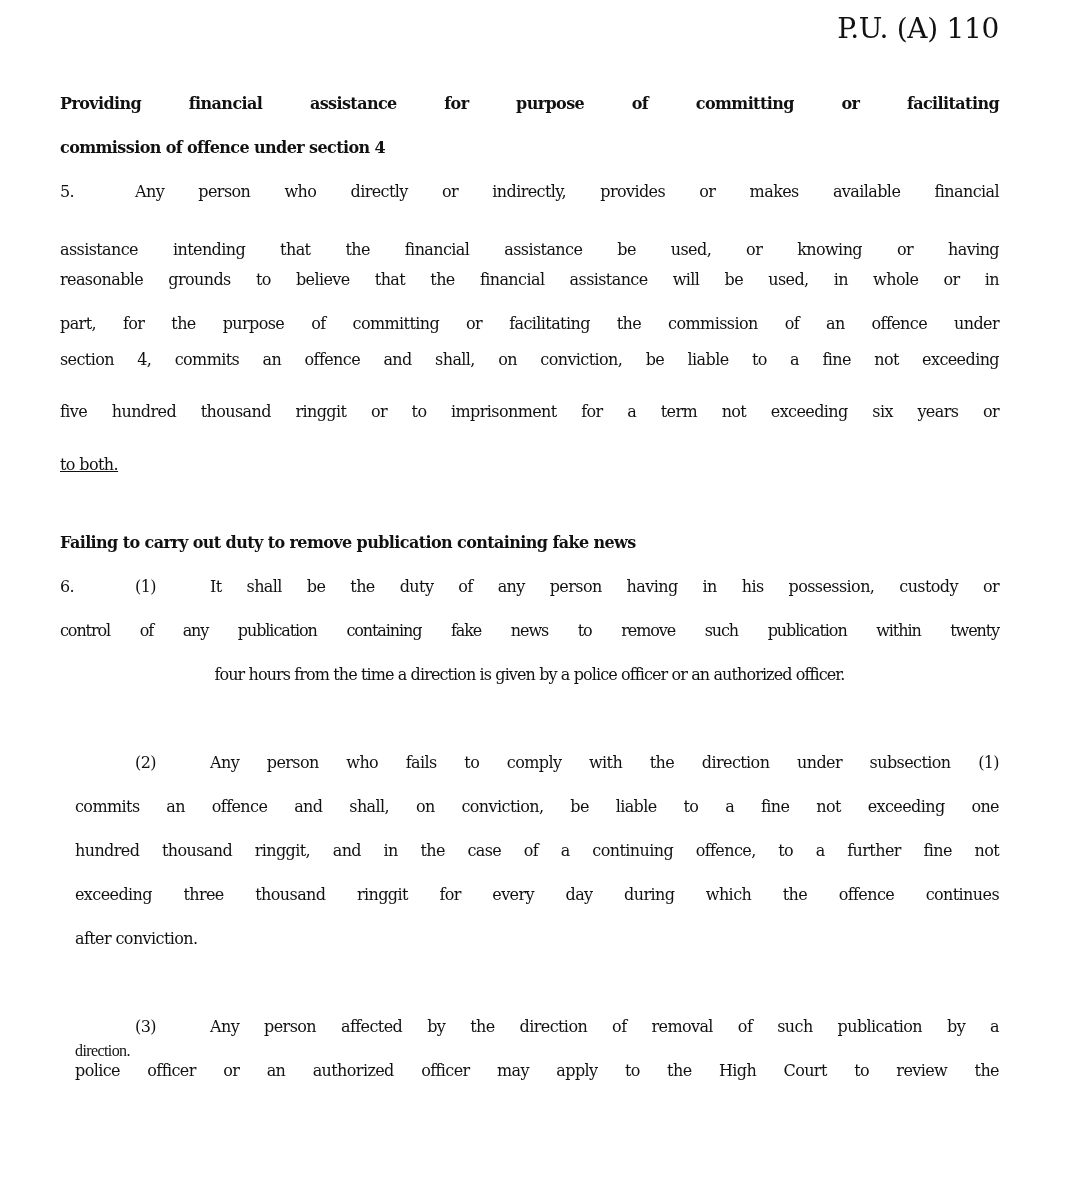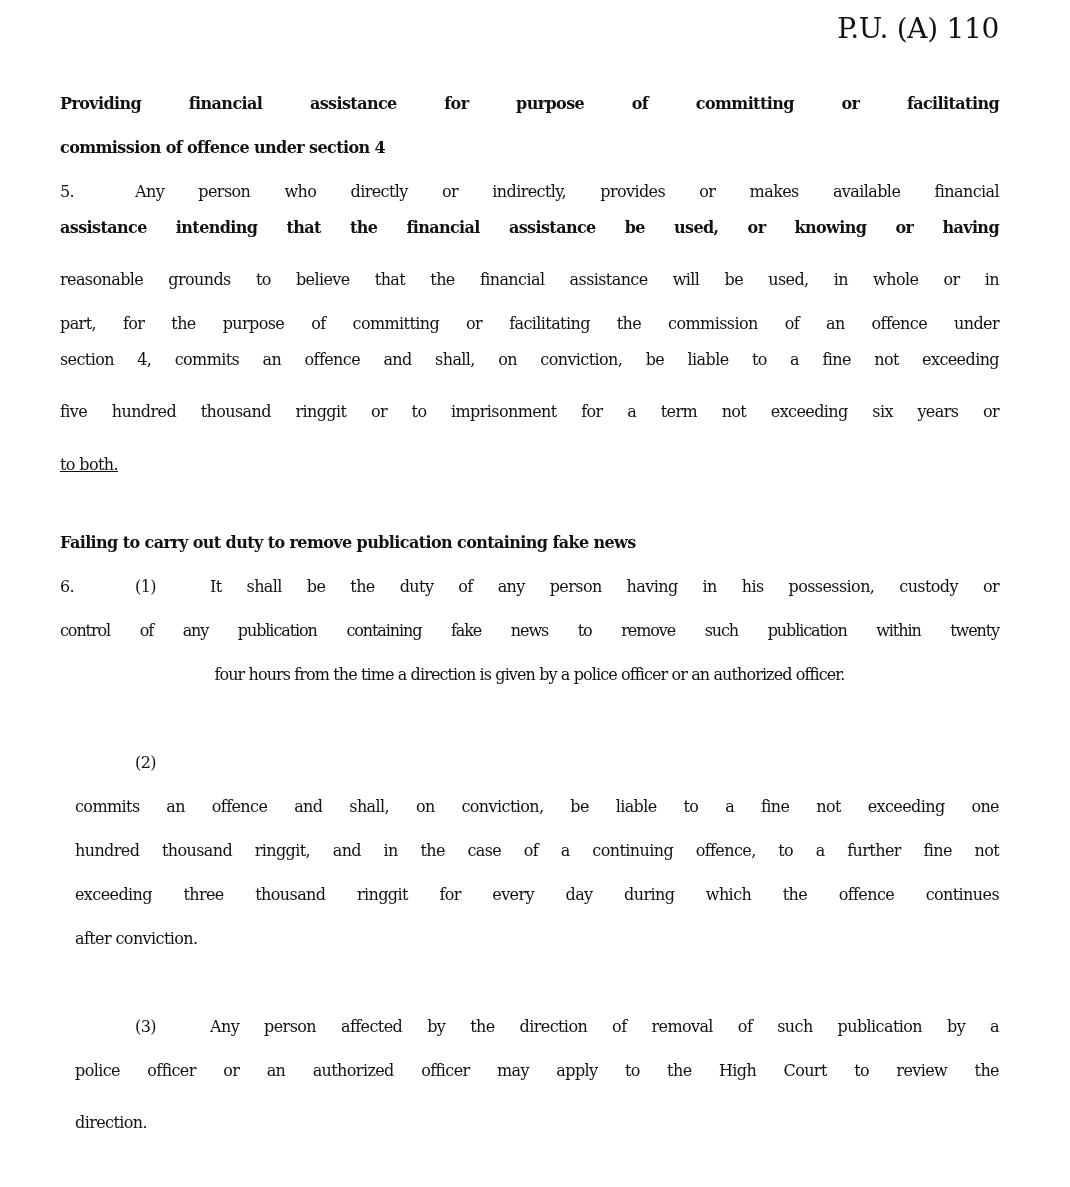--- a/index.html
+++ b/index.html
@@ -68,21 +68,21 @@
 <div class="page-ref">P.U. (A) 110</div>
 
 <div>
   <div class="ln bold just" style="top:82px;">Providing financial assistance for purpose of committing or facilitating</div>
   <div class="ln bold" style="top:126px;">commission of offence under section 4</div>
 
   <div class="ln row-flex" style="top:170px;">
     <span class="num">5.</span>
     <span class="rest">Any person who directly or indirectly, provides or makes available financial</span>
   </div>
-  <div class="ln just" style="top:206px;font-weight:bold;">assistance intending that the financial assistance be used, or knowing or having</div>
+  <div class="ln just" style="top:228px;">assistance intending that the financial assistance be used, or knowing or having</div>
   <div class="ln just" style="top:258px;">reasonable grounds to believe that the financial assistance will be used, in whole or in</div>
   <div class="ln just" style="top:302px;">part, for the purpose of committing or facilitating the commission of an offence under</div>
   <div class="ln just" style="top:338px;">section 4, commits an offence and shall, on conviction, be liable to a fine not exceeding</div>
   <div class="ln just" style="top:390px;">five hundred thousand ringgit or to imprisonment for a term not exceeding six years or</div>
   <div class="ln" style="top:443px;text-decoration:underline;">to both.</div>
 </div>
 
 <div>
   <div class="ln bold" style="top:521px;">Failing to carry out duty to remove publication containing fake news</div>
 
@@ -90,26 +90,27 @@
     <span class="num">6.</span>
     <span class="sub">(1)</span>
     <span class="rest">It shall be the duty of any person having in his possession, custody or</span>
   </div>
   <div class="ln just" style="top:609px; letter-spacing:-1.1px;">control of any publication containing fake news to remove such publication within twenty</div>
   <div class="ln" style="top:653px; letter-spacing:-0.9px;text-align:center;">four hours from the time a direction is given by a police officer or an authorized officer.</div>
 
   <div class="ln row-flex" style="top:741px;">
     <span class="num"></span>
     <span class="sub">(2)</span>
+    <span class="rest">Any person who fails to comply with the direction under subsection (1)</span>
   </div>
   <div class="ln ind just" style="top:785px;">commits an offence and shall, on conviction, be liable to a fine not exceeding one</div>
   <div class="ln ind just" style="top:829px;">hundred thousand ringgit, and in the case of a continuing offence, to a further fine not</div>
   <div class="ln ind just" style="top:873px;">exceeding three thousand ringgit for every day during which the offence continues</div>
   <div class="ln ind" style="top:917px;">after conviction.</div>
 
   <div class="ln row-flex" style="top:1005px;">
     <span class="num"></span>
     <span class="sub">(3)</span>
     <span class="rest">Any person affected by the direction of removal of such publication by a</span>
   </div>
   <div class="ln ind just" style="top:1049px;">police officer or an authorized officer may apply to the High Court to review the</div>
-  <div class="ln ind" style="top:1101px;">direction.</div>
+  <div class="ln ind" style="top:1029px;font-family:Liberation Serif, serif;">direction.</div>
 </div>
 
 </body></html>

